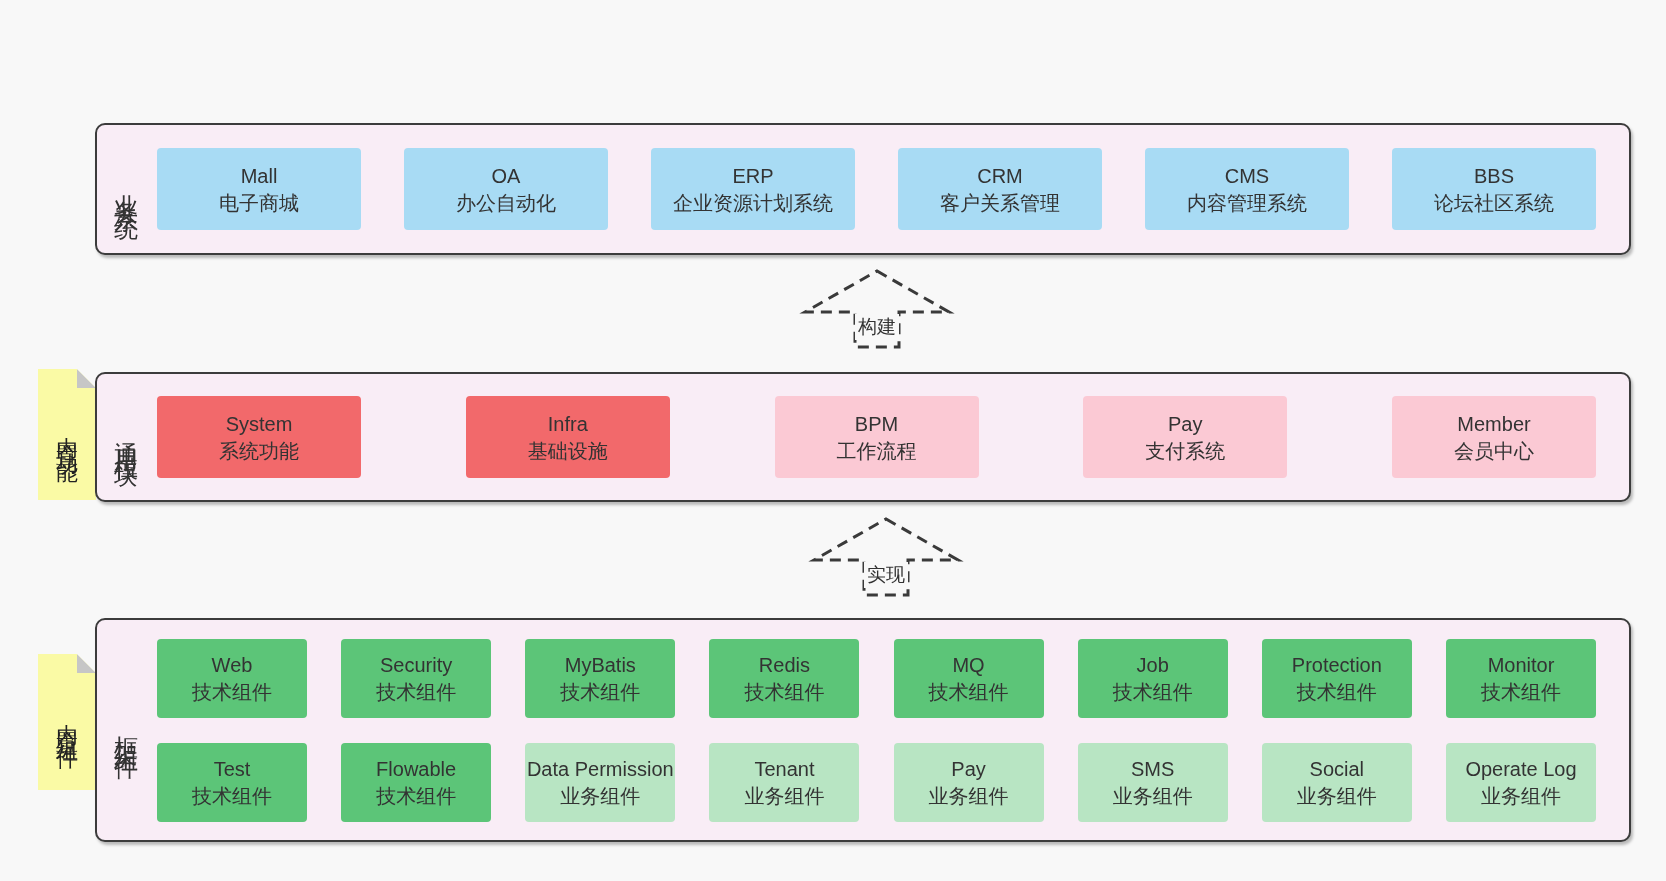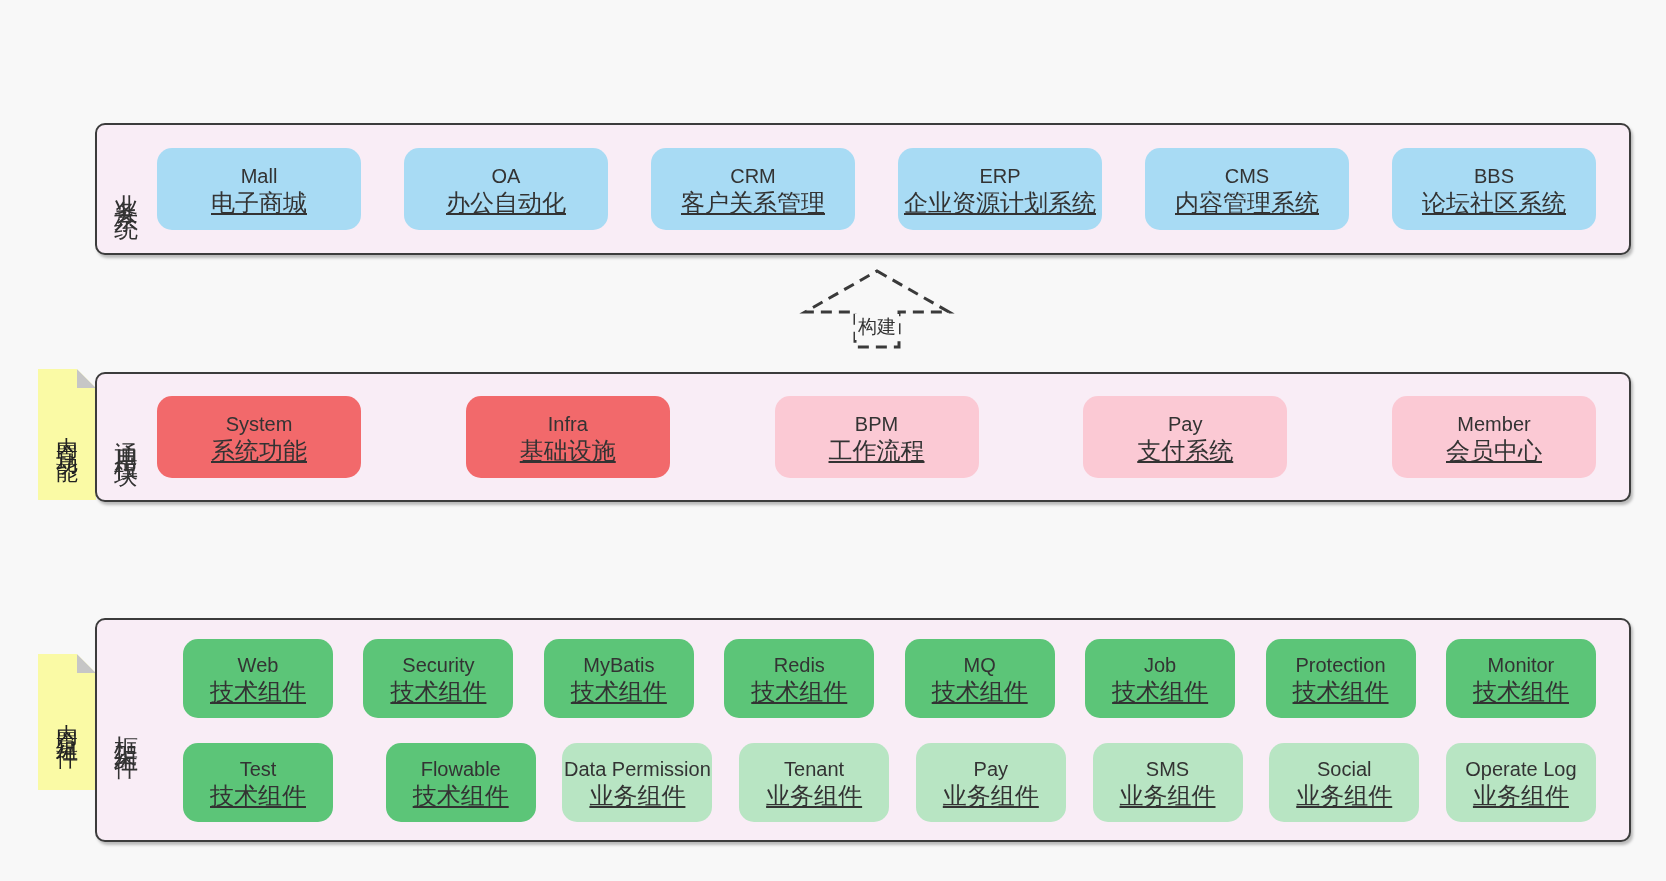--- a/index.html
+++ b/index.html
@@ -35,32 +35,32 @@
     font-size:24px; letter-spacing:7px; color:var(--text-dark);
     margin-left:12px; width:34px; text-align:center; line-height:34px;
     flex:0 0 auto;
   }
 
   .boxes{flex:1; display:flex; justify-content:space-between; padding:0 33px 0 14px;}
   .rows{flex:1; display:flex; flex-direction:column; gap:25px; padding:0 33px 0 14px;}
   .row{display:flex; justify-content:space-between;}
 
   .box{
-    border-radius:15px;
+    border-radius:4px;
     display:flex; flex-direction:column; justify-content:center; align-items:center;
     text-align:center; color:var(--text-dark);
   }
   .layer-1 .box,.layer-2 .box{width:204px; height:82px;}
   .layer-3 .box{width:150px; height:79px;}
   .box-title{font-size:20px; line-height:27px;}
-  .box-sub{font-size:24px; line-height:26px;text-decoration:underline;}
+  .box-sub{font-size:20px; line-height:26px;}
   .c-blue{background:var(--box-blue);}
   .c-red{background:var(--box-red);}
   .c-pink{background:var(--box-pink);}
-  .c-green{background:var(--box-green);margin-left:26px;}
+  .c-green{background:var(--box-green);}
   .c-green-light{background:var(--box-green-light);}
 
   
   .note{
     position:absolute; left:38px; width:58px;
     background:var(--note-yellow);
     clip-path:polygon(0 0, calc(100% - 19px) 0, 100% 19px, 100% 100%, 0 100%);
     display:flex; align-items:center; justify-content:center;
     filter:drop-shadow(2px 2px 2px rgba(0,0,0,0.22));
   }
@@ -100,26 +100,26 @@
     <div class="boxes">
       <div class="box c-blue">
         <div class="box-title">Mall</div>
         <div class="box-sub">电子商城</div>
       </div>
       <div class="box c-blue">
         <div class="box-title">OA</div>
         <div class="box-sub">办公自动化</div>
       </div>
       <div class="box c-blue">
+        <div class="box-title">ERP</div>
+        <div class="box-sub">企业资源计划系统</div>
+      </div>
+      <div class="box c-blue">
         <div class="box-title">CRM</div>
         <div class="box-sub">客户关系管理</div>
-      </div>
-      <div class="box c-blue">
-        <div class="box-title">ERP</div>
-        <div class="box-sub">企业资源计划系统</div>
       </div>
       <div class="box c-blue">
         <div class="box-title">CMS</div>
         <div class="box-sub">内容管理系统</div>
       </div>
       <div class="box c-blue">
         <div class="box-title">BBS</div>
         <div class="box-sub">论坛社区系统</div>
       </div>
     </div>
@@ -157,20 +157,28 @@
         <div class="box-title">Pay</div>
         <div class="box-sub">支付系统</div>
       </div>
       <div class="box c-pink">
         <div class="box-title">Member</div>
         <div class="box-sub">会员中心</div>
       </div>
     </div>
   </section>
 
+  <div class="arrow arrow-2">
+    <svg viewBox="0 0 150 82">
+      <polygon points="75,3 147,44 97,44 97,79 53,79 53,44 3,44" fill="none" stroke="#3a3a3a" stroke-width="3" stroke-dasharray="11 7"></polygon>
+    </svg>
+    <div class="arrow-label">
+      <span>实现</span>
+    </div>
+  </div>
 
   <div class="note note-3">
     <div class="note-text">内置组件</div>
   </div>
 
   <section class="layer layer-3">
     <div class="side-label">框架组件</div>
     <div class="rows">
       <div class="row">
         <div class="box c-green">

